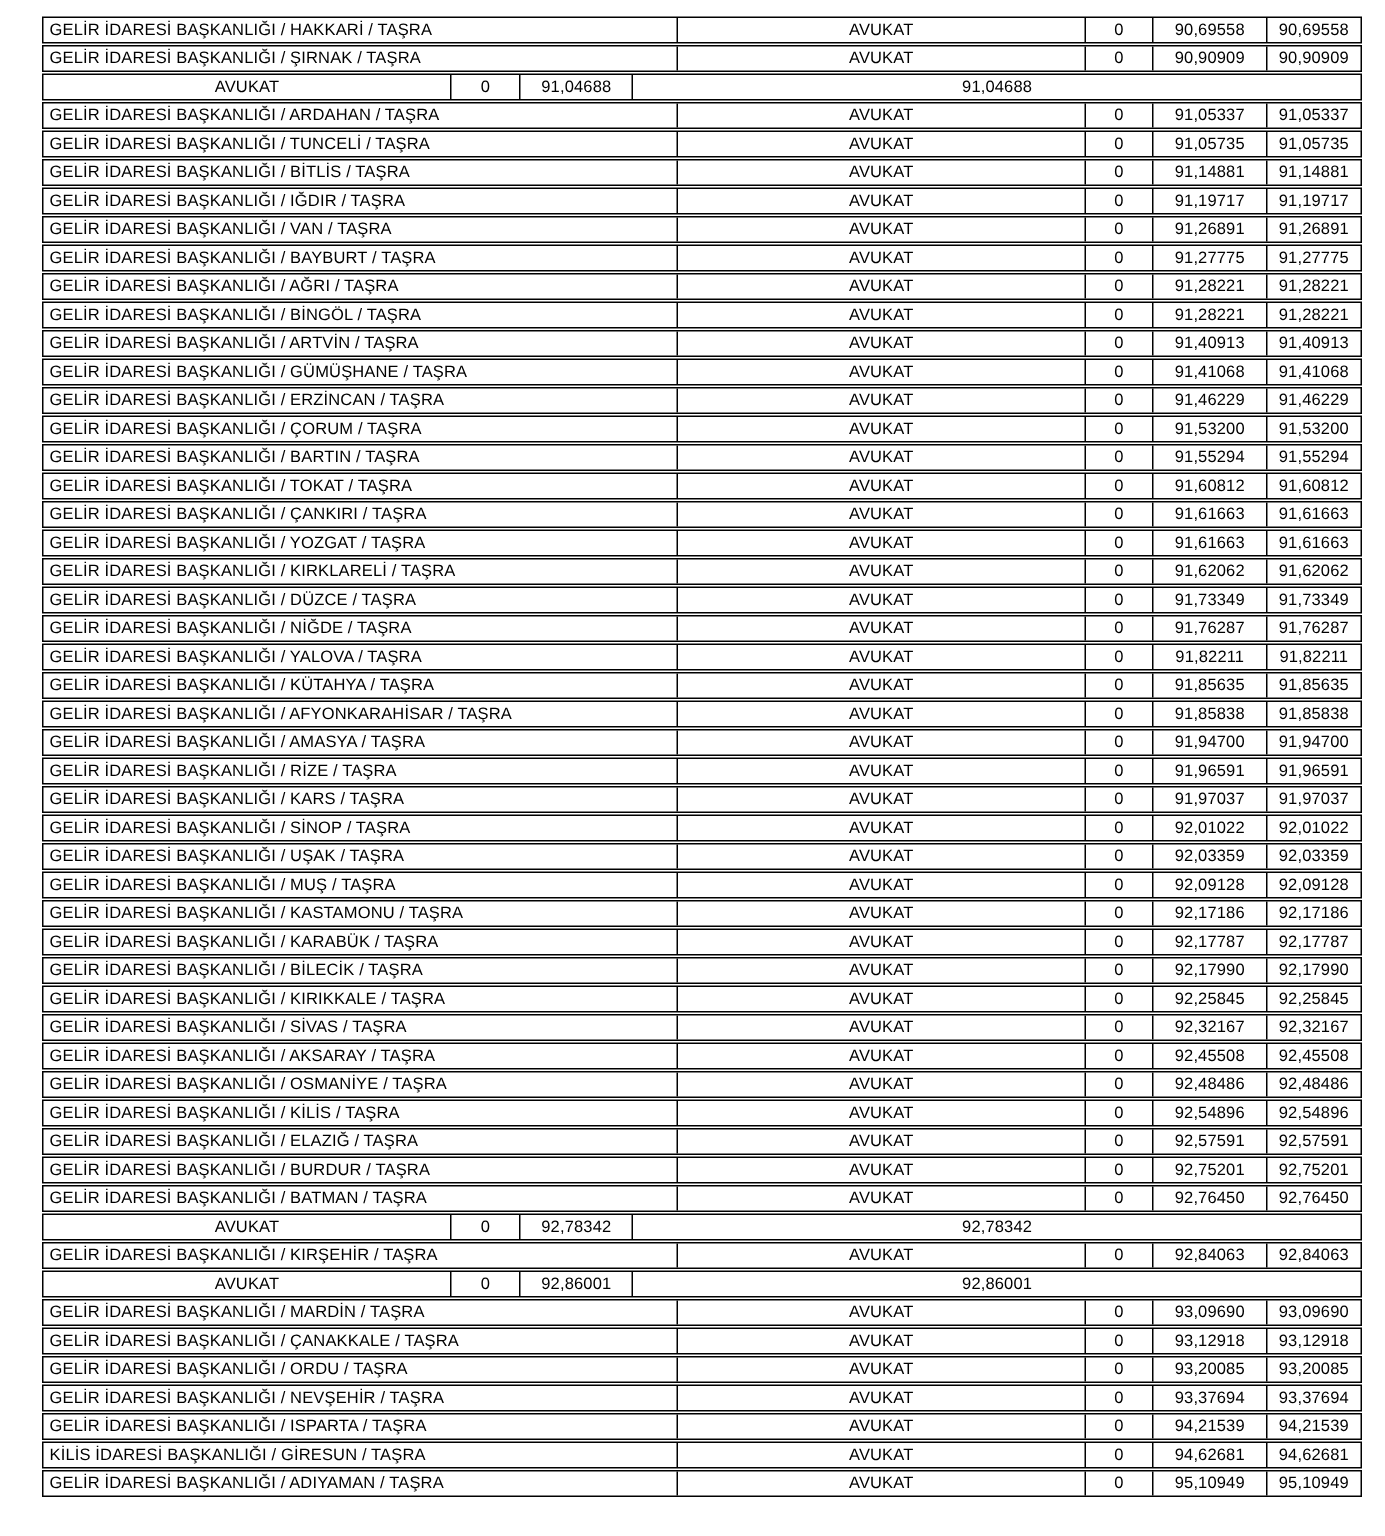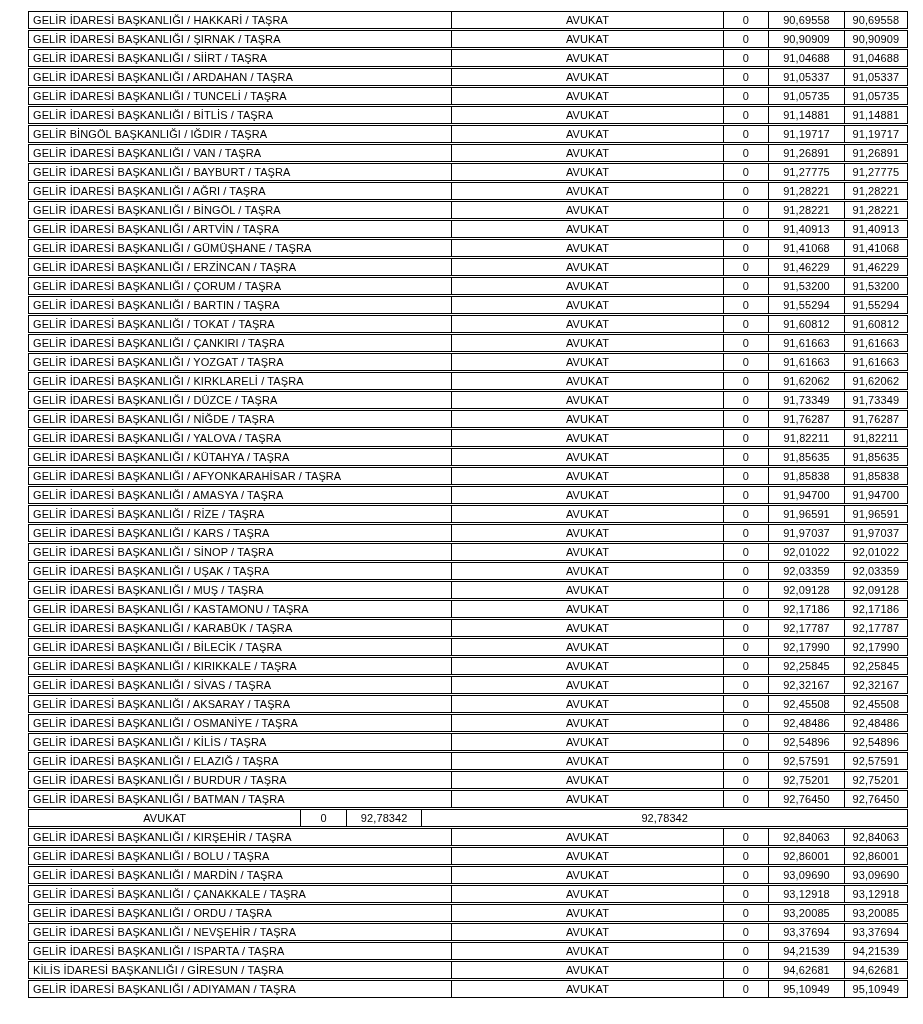--- a/index.html
+++ b/index.html
@@ -63,21 +63,20 @@
 
   <div class="row">
     <div class="cell c-institution">GELİR İDARESİ BAŞKANLIĞI / ŞIRNAK / TAŞRA</div>
     <div class="cell c-position">AVUKAT</div>
     <div class="cell c-count">0</div>
     <div class="cell c-score1">90,90909</div>
     <div class="cell c-score2">90,90909</div>
   </div>
 
   <div class="row">
-    <div class="cell c-institution">GELİR İDARESİ BAŞKANLIĞI / SİİRT / TAŞRA</div>
     <div class="cell c-position">AVUKAT</div>
     <div class="cell c-count">0</div>
     <div class="cell c-score1">91,04688</div>
     <div class="cell c-score2">91,04688</div>
   </div>
 
   <div class="row">
     <div class="cell c-institution">GELİR İDARESİ BAŞKANLIĞI / ARDAHAN / TAŞRA</div>
     <div class="cell c-position">AVUKAT</div>
     <div class="cell c-count">0</div>
@@ -95,21 +94,21 @@
 
   <div class="row">
     <div class="cell c-institution">GELİR İDARESİ BAŞKANLIĞI / BİTLİS / TAŞRA</div>
     <div class="cell c-position">AVUKAT</div>
     <div class="cell c-count">0</div>
     <div class="cell c-score1">91,14881</div>
     <div class="cell c-score2">91,14881</div>
   </div>
 
   <div class="row">
-    <div class="cell c-institution">GELİR BİNGÖL BAŞKANLIĞI / IĞDIR / TAŞRA</div>
+    <div class="cell c-institution">GELİR İDARESİ BAŞKANLIĞI / IĞDIR / TAŞRA</div>
     <div class="cell c-position">AVUKAT</div>
     <div class="cell c-count">0</div>
     <div class="cell c-score1">91,19717</div>
     <div class="cell c-score2">91,19717</div>
   </div>
 
   <div class="row">
     <div class="cell c-institution">GELİR İDARESİ BAŞKANLIĞI / VAN / TAŞRA</div>
     <div class="cell c-position">AVUKAT</div>
     <div class="cell c-count">0</div>
@@ -398,21 +397,20 @@
 
   <div class="row">
     <div class="cell c-institution">GELİR İDARESİ BAŞKANLIĞI / KIRŞEHİR / TAŞRA</div>
     <div class="cell c-position">AVUKAT</div>
     <div class="cell c-count">0</div>
     <div class="cell c-score1">92,84063</div>
     <div class="cell c-score2">92,84063</div>
   </div>
 
   <div class="row">
-    <div class="cell c-institution">GELİR İDARESİ BAŞKANLIĞI / BOLU / TAŞRA</div>
     <div class="cell c-position">AVUKAT</div>
     <div class="cell c-count">0</div>
     <div class="cell c-score1">92,86001</div>
     <div class="cell c-score2">92,86001</div>
   </div>
 
   <div class="row">
     <div class="cell c-institution">GELİR İDARESİ BAŞKANLIĞI / MARDİN / TAŞRA</div>
     <div class="cell c-position">AVUKAT</div>
     <div class="cell c-count">0</div>

